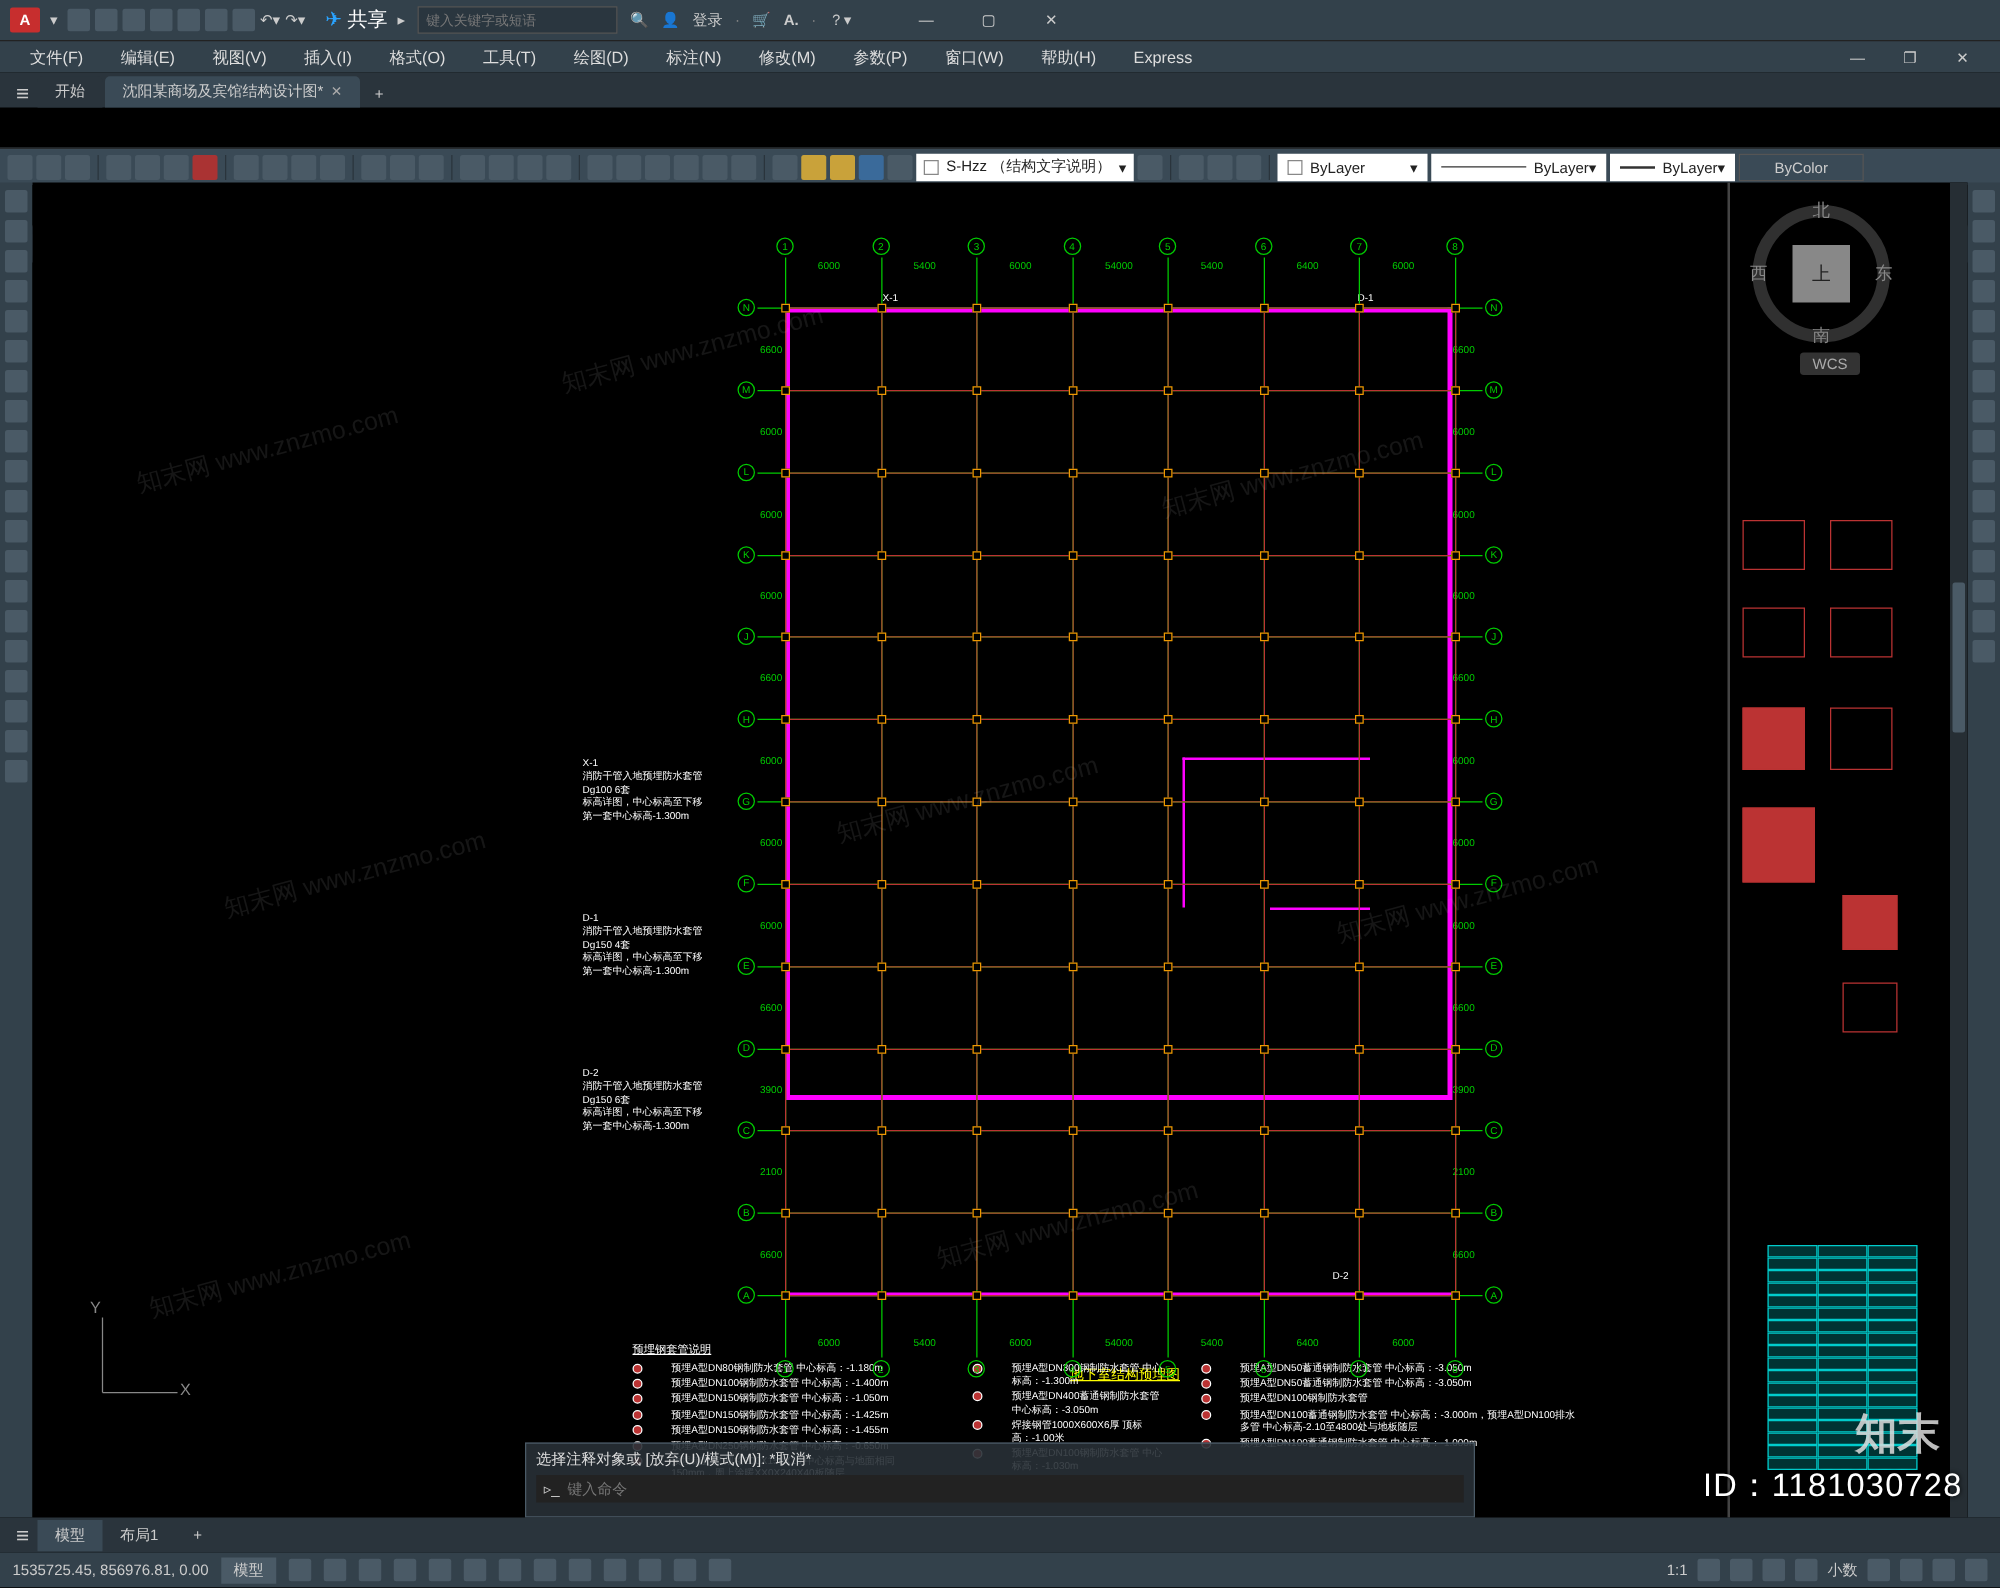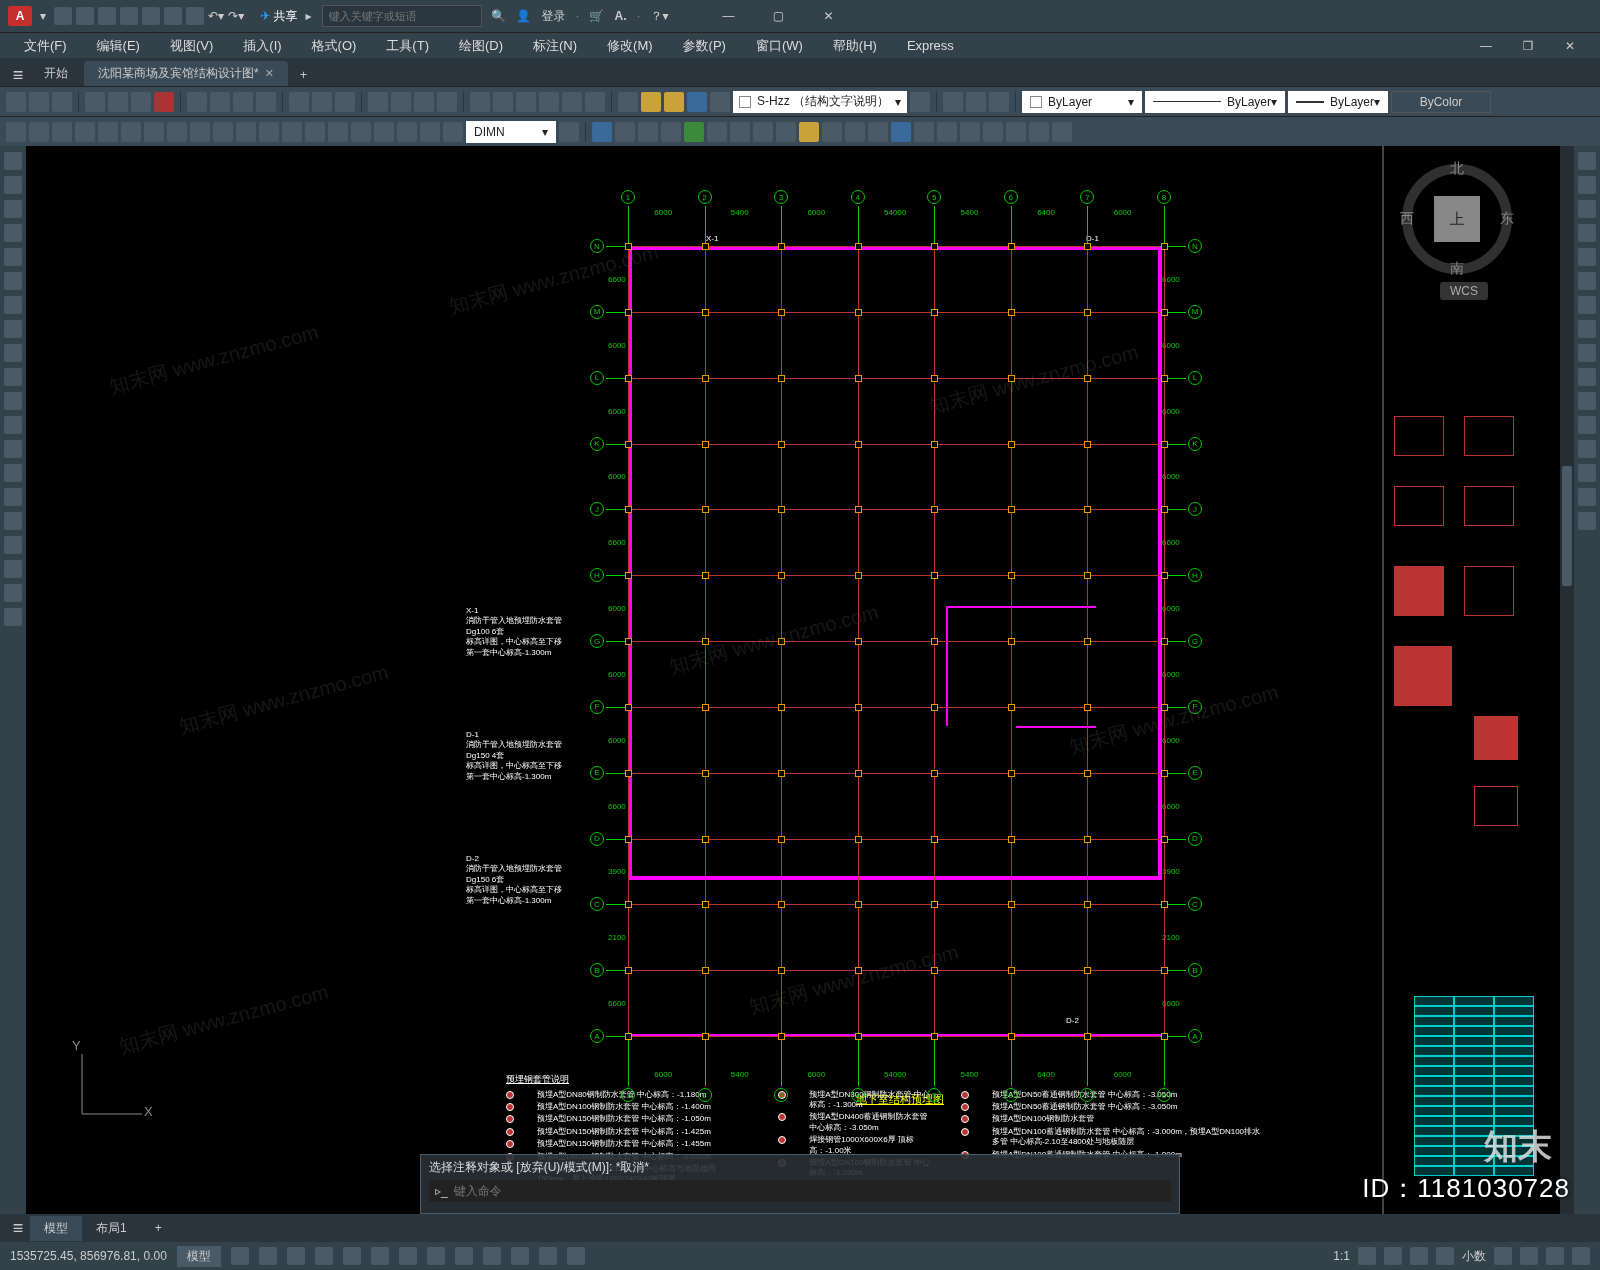--- a/index.html
+++ b/index.html
@@ -12,42 +12,42 @@
     position: relative;
   }
   .titlebar {
     height: 32px; background: #33414b;
     display: flex; align-items: center;
     padding: 0 8px; gap: 8px;
   }
   .app-logo { width: 24px; height: 20px; background: #c72e2e; color:#fff; display:flex;align-items:center;justify-content:center;font-weight:bold;border-radius:2px;}
   .qat { display:flex; gap:4px; align-items:center;}
   .qat .ico { width:18px; height:18px; background:#4a5a66; border-radius:2px;}
-  .share { color:#fff; margin-left:8px; font-size:12px;}
+  .share { color:#fff; margin-left:8px; font-size:16px;}
   .title-center { flex:1; text-align:center; color:#ddd; font-size:13px;}
   .title-right { display:flex; align-items:center; gap:10px;}
   .search-box { width:160px; height:22px; background:#2a363f; border:1px solid #555; color:#888; padding:0 6px; font-size:11px; display:flex;align-items:center;}
   .winbtn { width:40px;height:32px;display:flex;align-items:center;justify-content:center;color:#ccc;}
 
   .menubar {
     height:26px; background:#33414b; display:flex; align-items:center; padding:0 10px; gap:2px; border-top:1px solid #222;
   }
   .menuitem { padding:0 14px; line-height:26px; color:#ddd; font-size:13px; white-space:nowrap;}
 
   .filetabs {
     height:28px; background:#2a343c; display:flex; align-items:flex-end; padding-left:6px;
   }
   .burger { width:24px;color:#ccc;font-size:18px;text-align:center;}
   .ftab { padding:4px 14px; background:#2a343c; color:#ccc; font-size:12px; border-top-left-radius:4px;border-top-right-radius:4px; margin-right:2px; display:flex;align-items:center;gap:6px;}
   .ftab.active { background:#3a4a56; }
   .ftab .x { font-size:11px; color:#aaa;}
   .plus { padding:4px 10px; color:#ccc;}
 
   .ribbon1, .ribbon2 {
-    height:30px; background:#3a4a56; display:flex; align-items:center; padding:0 6px; gap:3px; border-top:1px solid #222;
+    height:30px; background:#3a4a56; display:flex; align-items:center; padding:0 6px; gap:3px; border-top:1px solid #222;margin-top:32px;
   }
   .ribbon2 { background:#3a4a56;}
   .rico { width:20px;height:20px; background:#4a5a66; border-radius:2px; flex:0 0 auto;}
   .rico.y { background:#c9a23a;}
   .rico.g { background:#3a8a3a;}
   .rico.b { background:#3a6a9a;}
   .rico.r { background:#a33;}
   .sep { width:1px; height:20px; background:#2a343c; margin:0 3px;}
   .layer-combo {
     display:flex;align-items:center;gap:6px;height:22px;background:#fff;color:#222;padding:0 6px;font-size:12px;min-width:170px;

